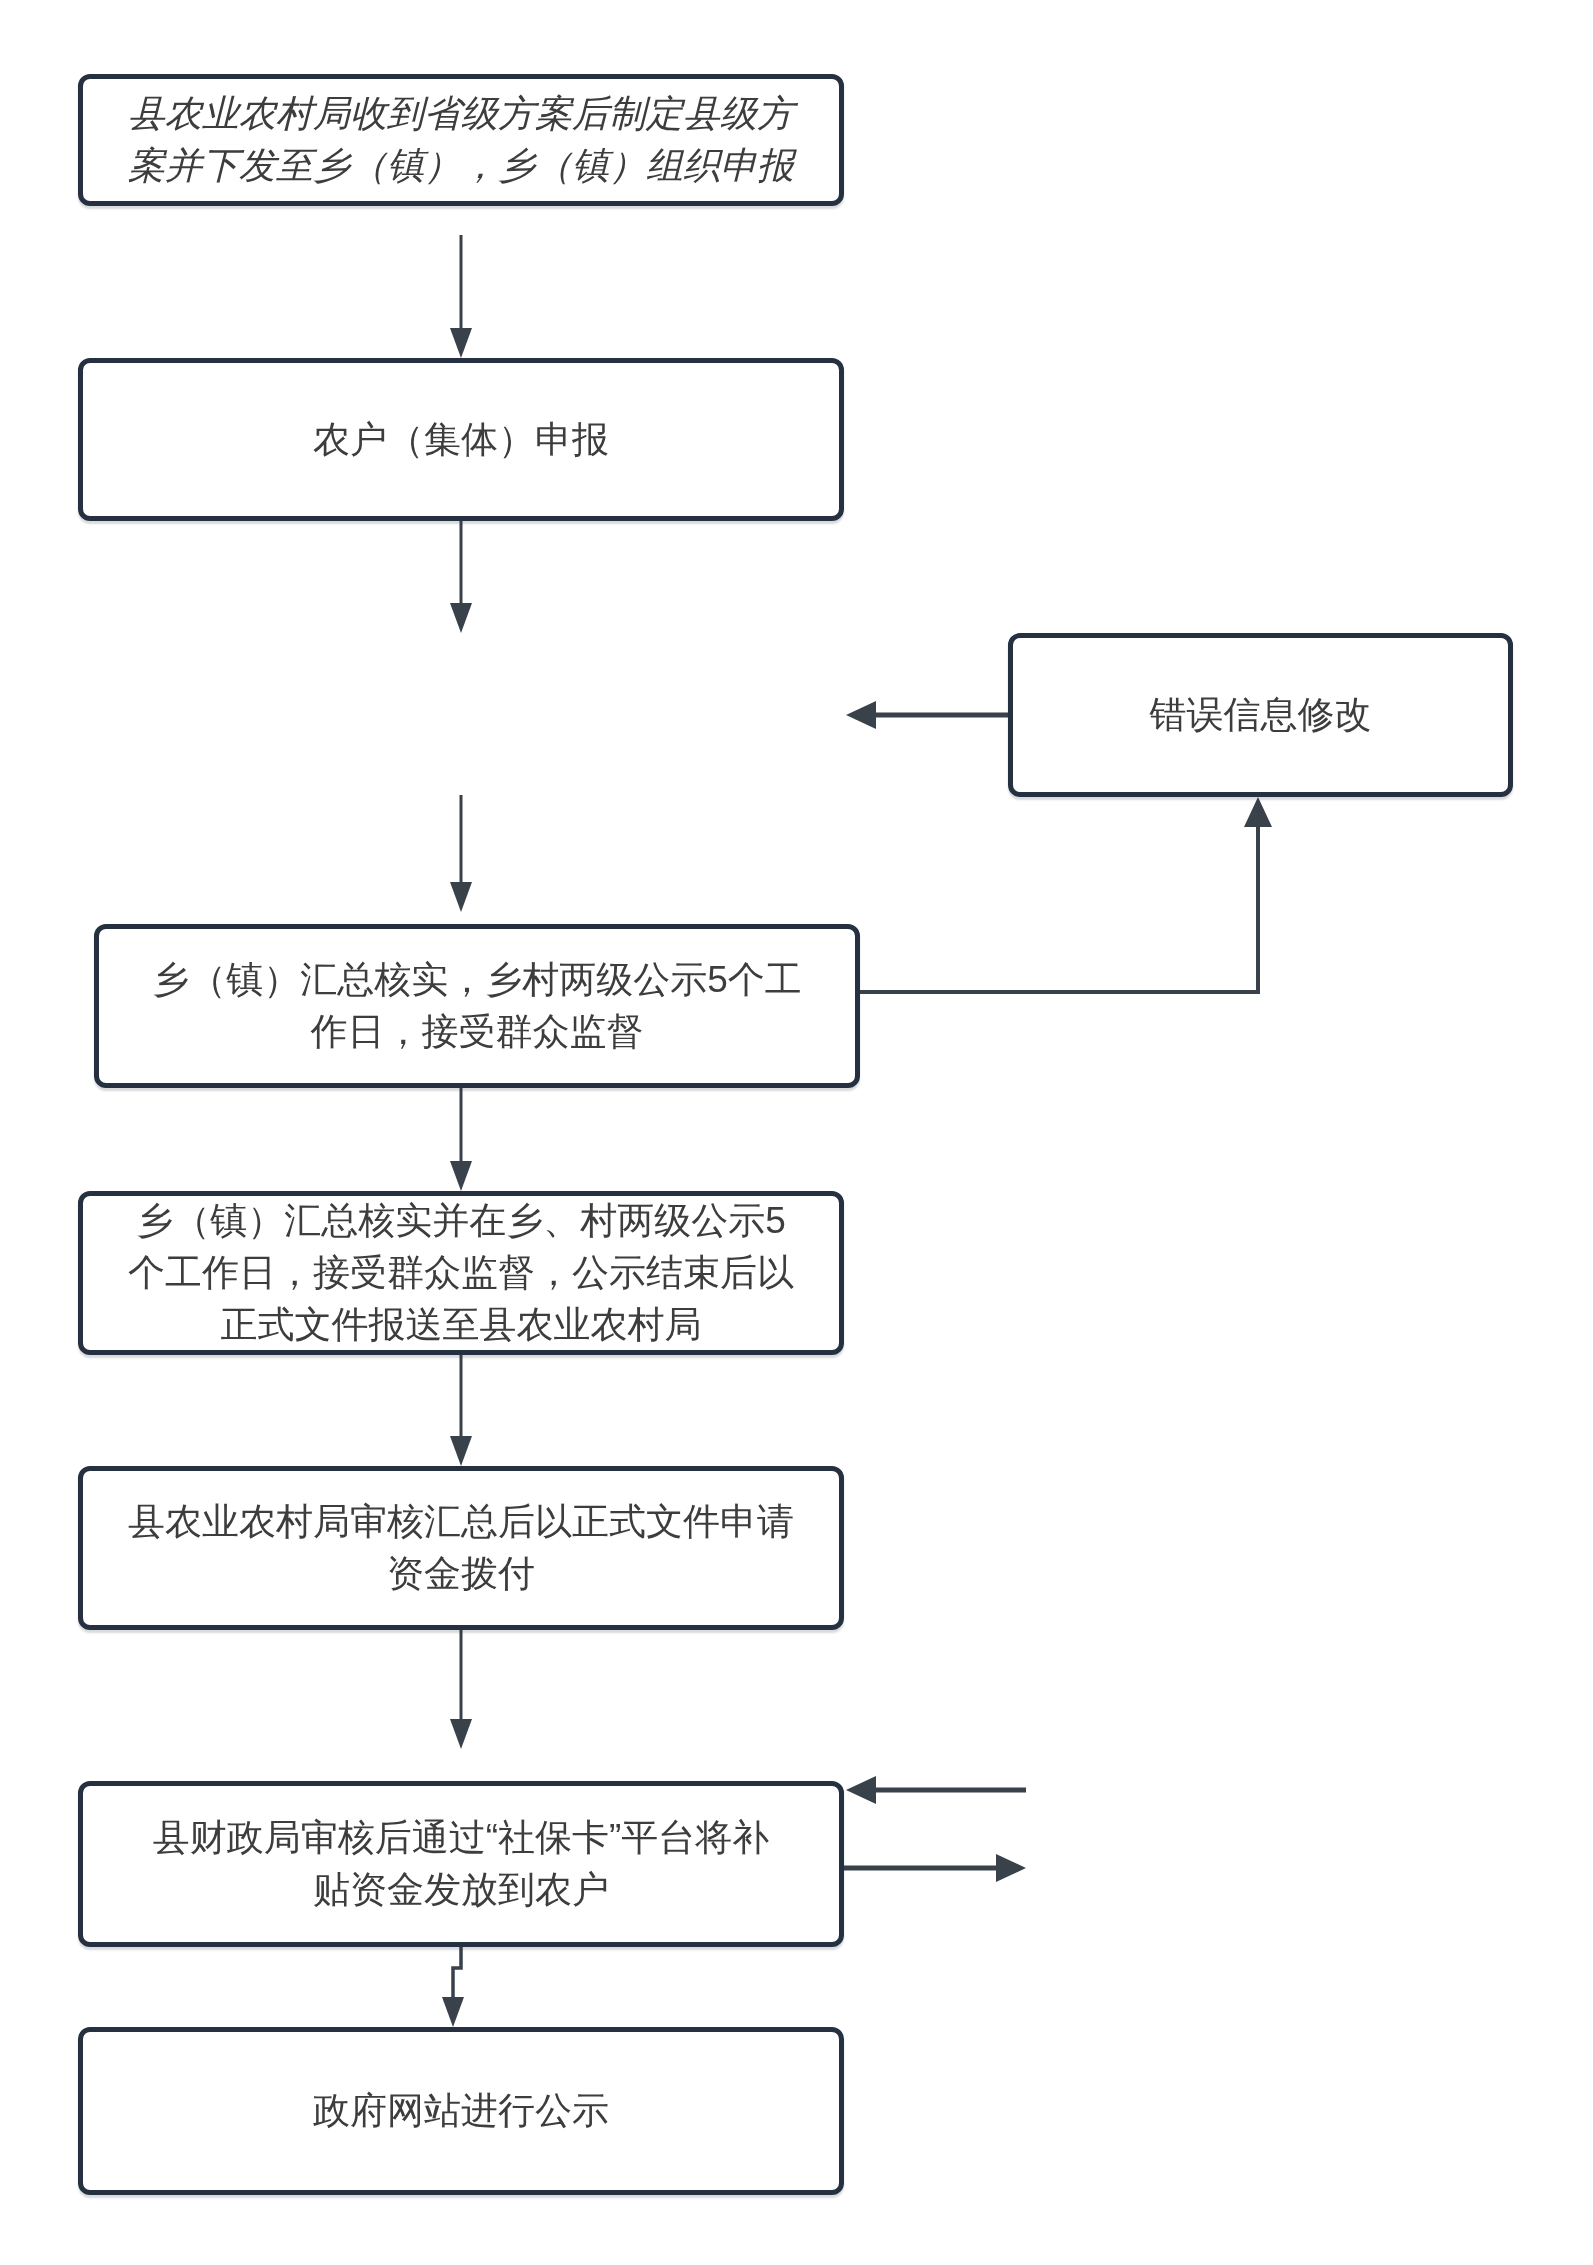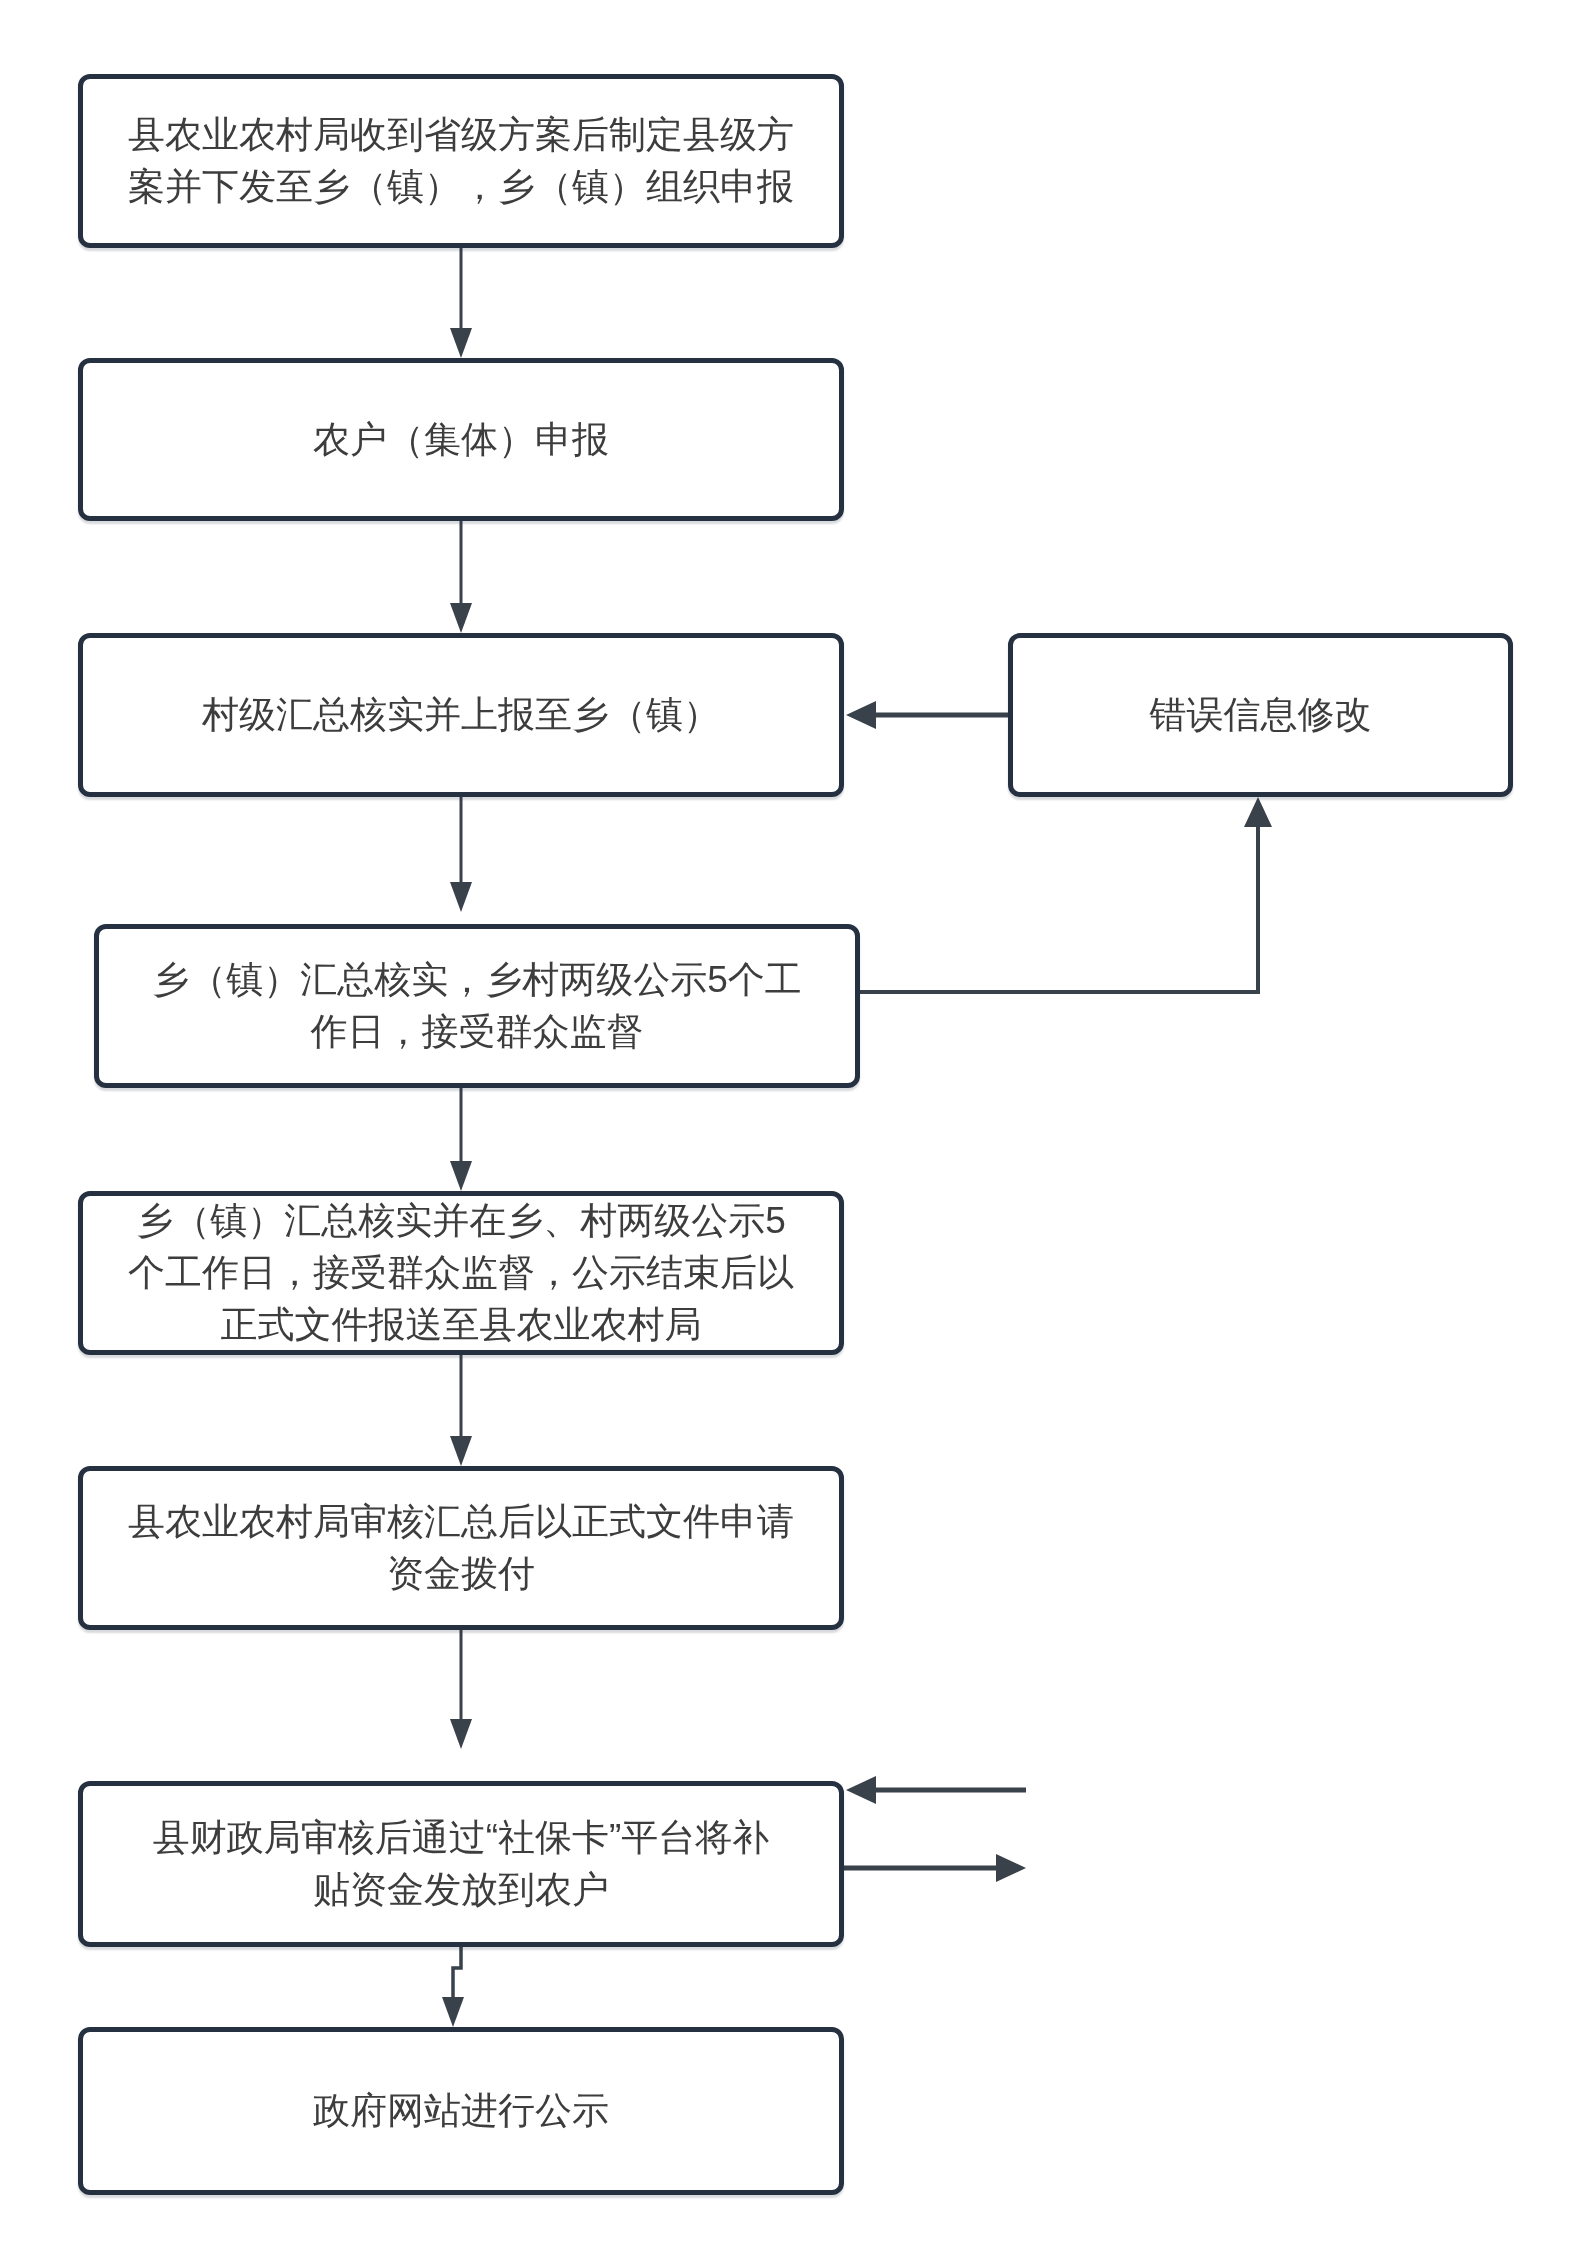--- a/index.html
+++ b/index.html
@@ -85,26 +85,25 @@
     <g>
       <line x1="1026" y1="1790" x2="874" y2="1790" stroke="#39414b" stroke-width="5"></line>
       <polygon points="876,1776 876,1804 846,1790" fill="#39414b"></polygon>
     </g>
     <g>
       <line x1="844" y1="1868" x2="998" y2="1868" stroke="#39414b" stroke-width="5"></line>
       <polygon points="996,1854 996,1882 1026,1868" fill="#39414b"></polygon>
     </g>
   </svg>
 
-  <div class="node main-col" style="top:74px;height:174px;">县农业农村局收到省级方案后制定县级方
+  <div class="node main-col" style="top:74px;height:132px;font-style:italic;">县农业农村局收到省级方案后制定县级方
 案并下发至乡（镇），乡（镇）组织申报</div>
 
   <div class="node main-col" style="top:358px;height:163px;padding-left:28px;">农户（集体）申报</div>
 
-  <div class="node main-col" style="top:633px;height:164px;">村级汇总核实并上报至乡（镇）</div>
 
   <div class="node main-col" style="top:924px;height:164px;margin-left:16px;">乡（镇）汇总核实，乡村两级公示5个工
 作日，接受群众监督</div>
 
   <div class="node main-col" style="top:1191px;height:164px;">乡（镇）汇总核实并在乡、村两级公示5
 个工作日，接受群众监督，公示结束后以
 正式文件报送至县农业农村局</div>
 
   <div class="node main-col" style="top:1466px;height:164px;">县农业农村局审核汇总后以正式文件申请
 资金拨付</div>

